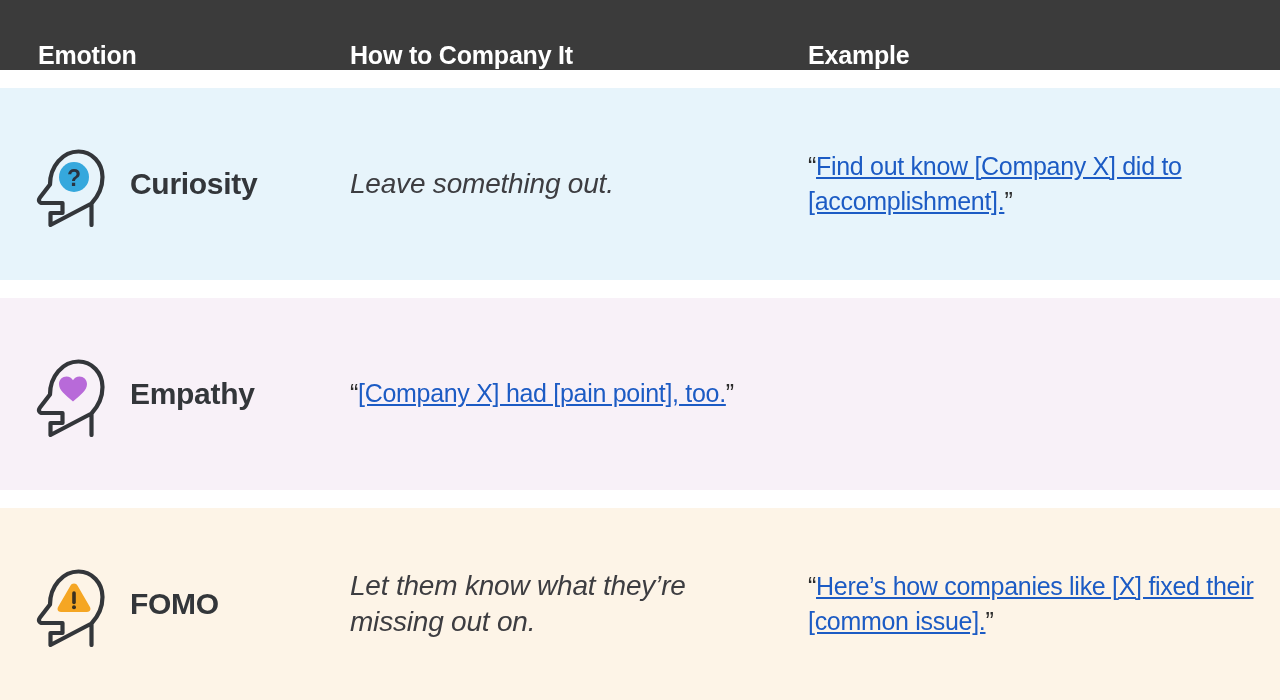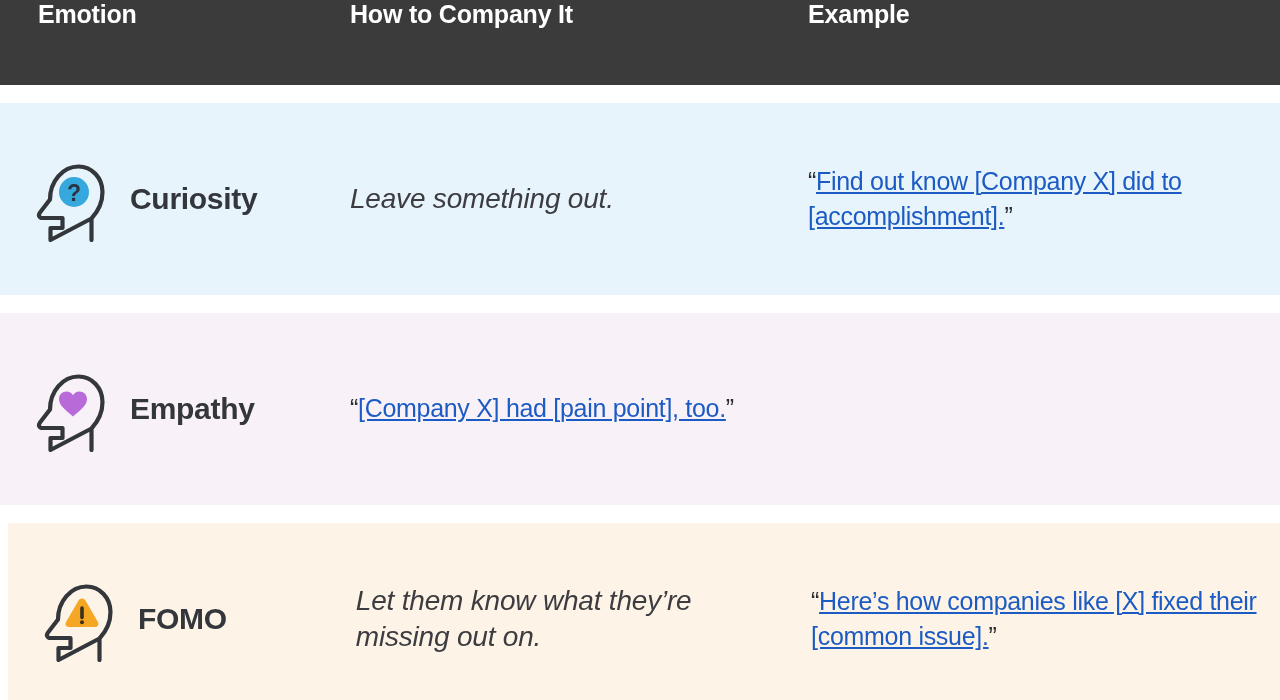--- a/index.html
+++ b/index.html
@@ -15,24 +15,24 @@
   }
   .table {
     width: 1280px;
     height: 700px;
     position: relative;
     background: #ffffff;
   }
 
   
   .thead {
-    height: 85px;
+    height: 70px;
     background: #3b3b3b;
     display: flex;
-    align-items: flex-start;
+    align-items: flex-end;
     box-sizing: border-box;
   }
   .th {
     color: #ffffff;
     font-size: 25px;
     font-weight: bold;
     letter-spacing: -0.2px;
     white-space: nowrap;
   }
   .col-1 { width: 350px; padding-left: 38px; box-sizing: border-box; }
@@ -42,21 +42,21 @@
   
   .row {
     display: flex;
     align-items: center;
     box-sizing: border-box;
   }
   .row-gap { height: 18px; background: #ffffff; }
 
   .row-curiosity { height: 192px; background: #e7f4fb; }
   .row-empathy  { height: 192px; background: #f8f1f8; }
-  .row-fomo     { height: 192px; background: #fdf4e7; margin-left: 8px; }
+  .row-fomo     { height: 192px; background: #fdf4e7; }
 
   
   .emotion-cell {
     display: flex;
     align-items: center;
     padding-left: 32px;
     box-sizing: border-box;
     width: 350px;
   }
   .emotion-icon {

